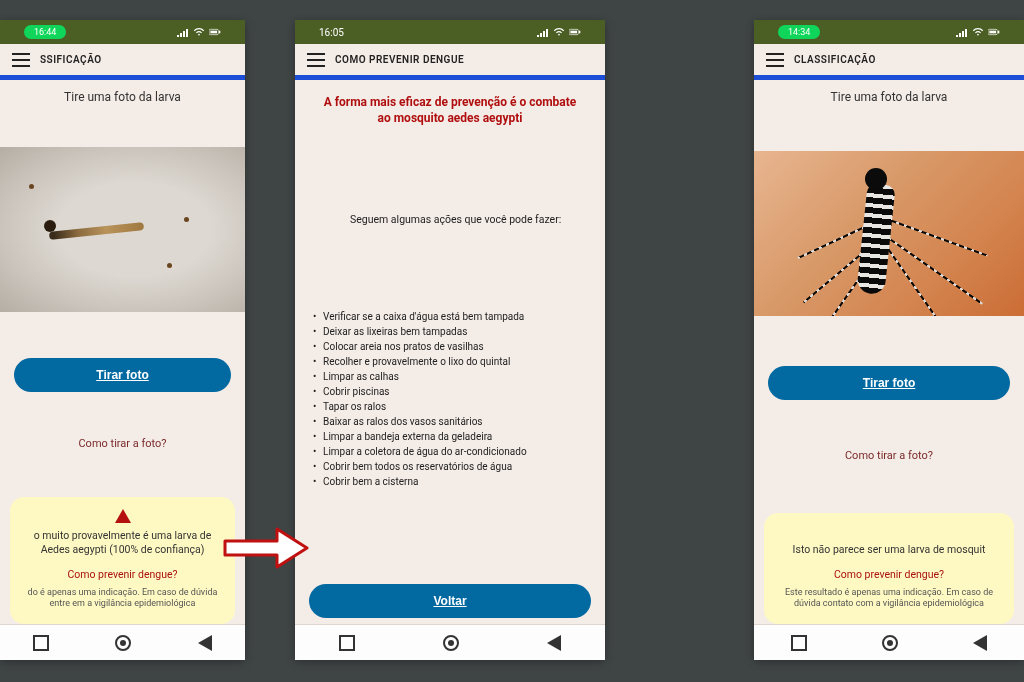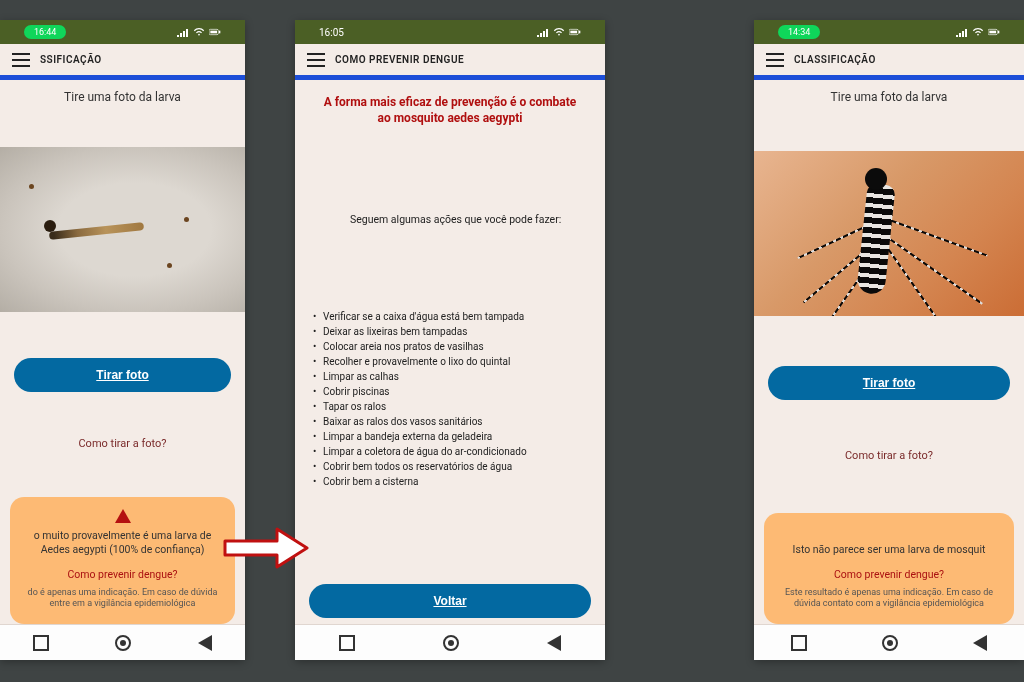--- a/index.html
+++ b/index.html
@@ -138,21 +138,21 @@
   }
   .link-center {
     text-align: center;
     font-size: 11px;
     color: #7a2a2a;
     padding: 6px 4px 10px;
   }
 
   .result-card {
     margin: 4px 10px 0;
-    background: #fdba74;
+    background: #fef9c3;
     border-radius: 14px;
     padding: 12px 14px 14px;
     text-align: center;
   }
   .alert-icon {
     width: 0; height: 0; margin: 0 auto 6px;
     border-left: 8px solid transparent;
     border-right: 8px solid transparent;
     border-bottom: 14px solid #b41010;
     position: relative;

